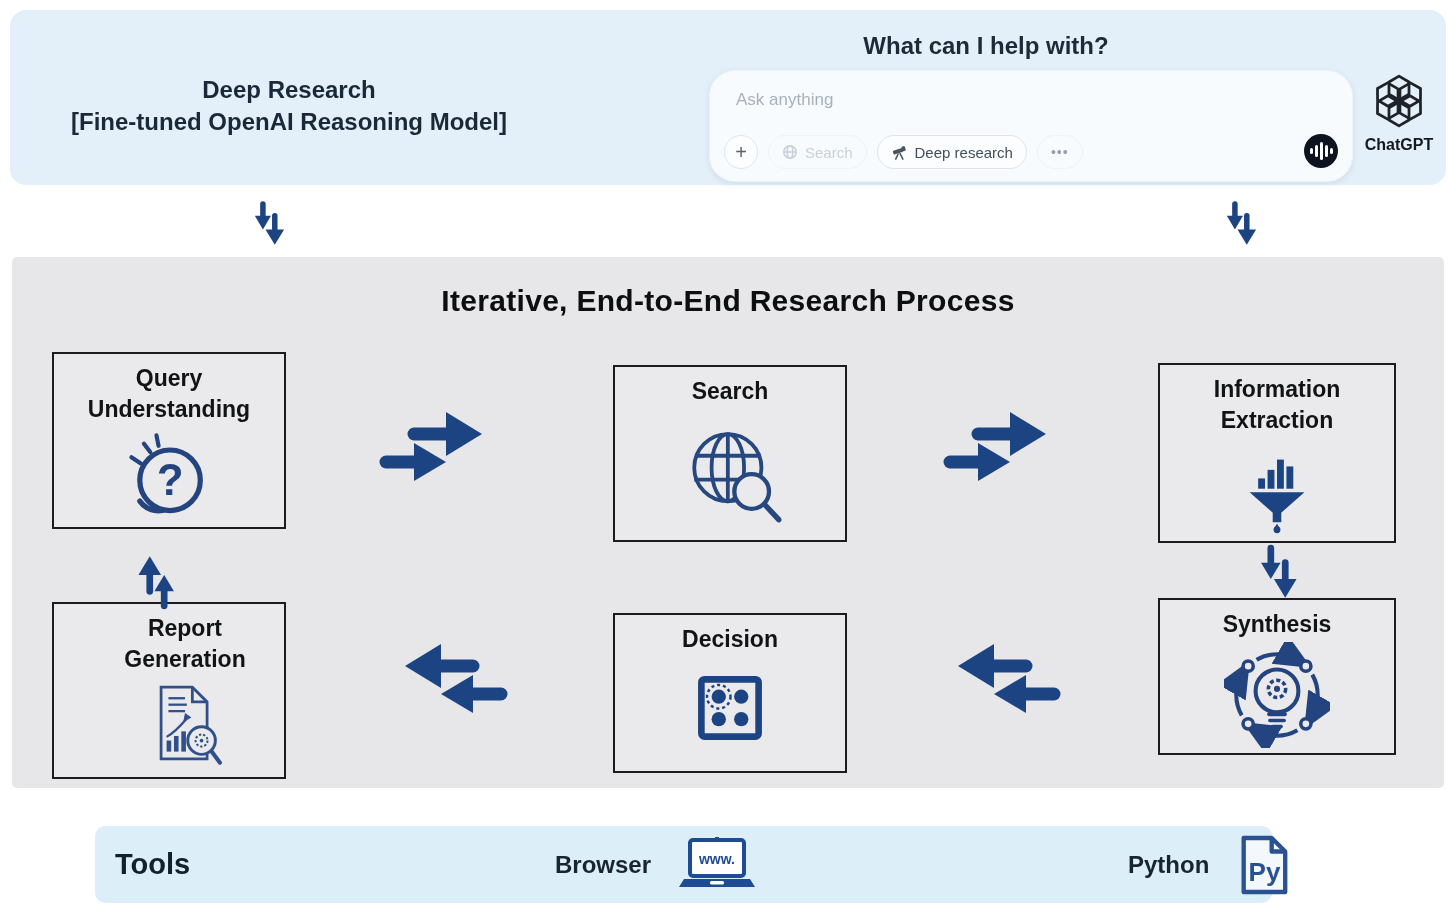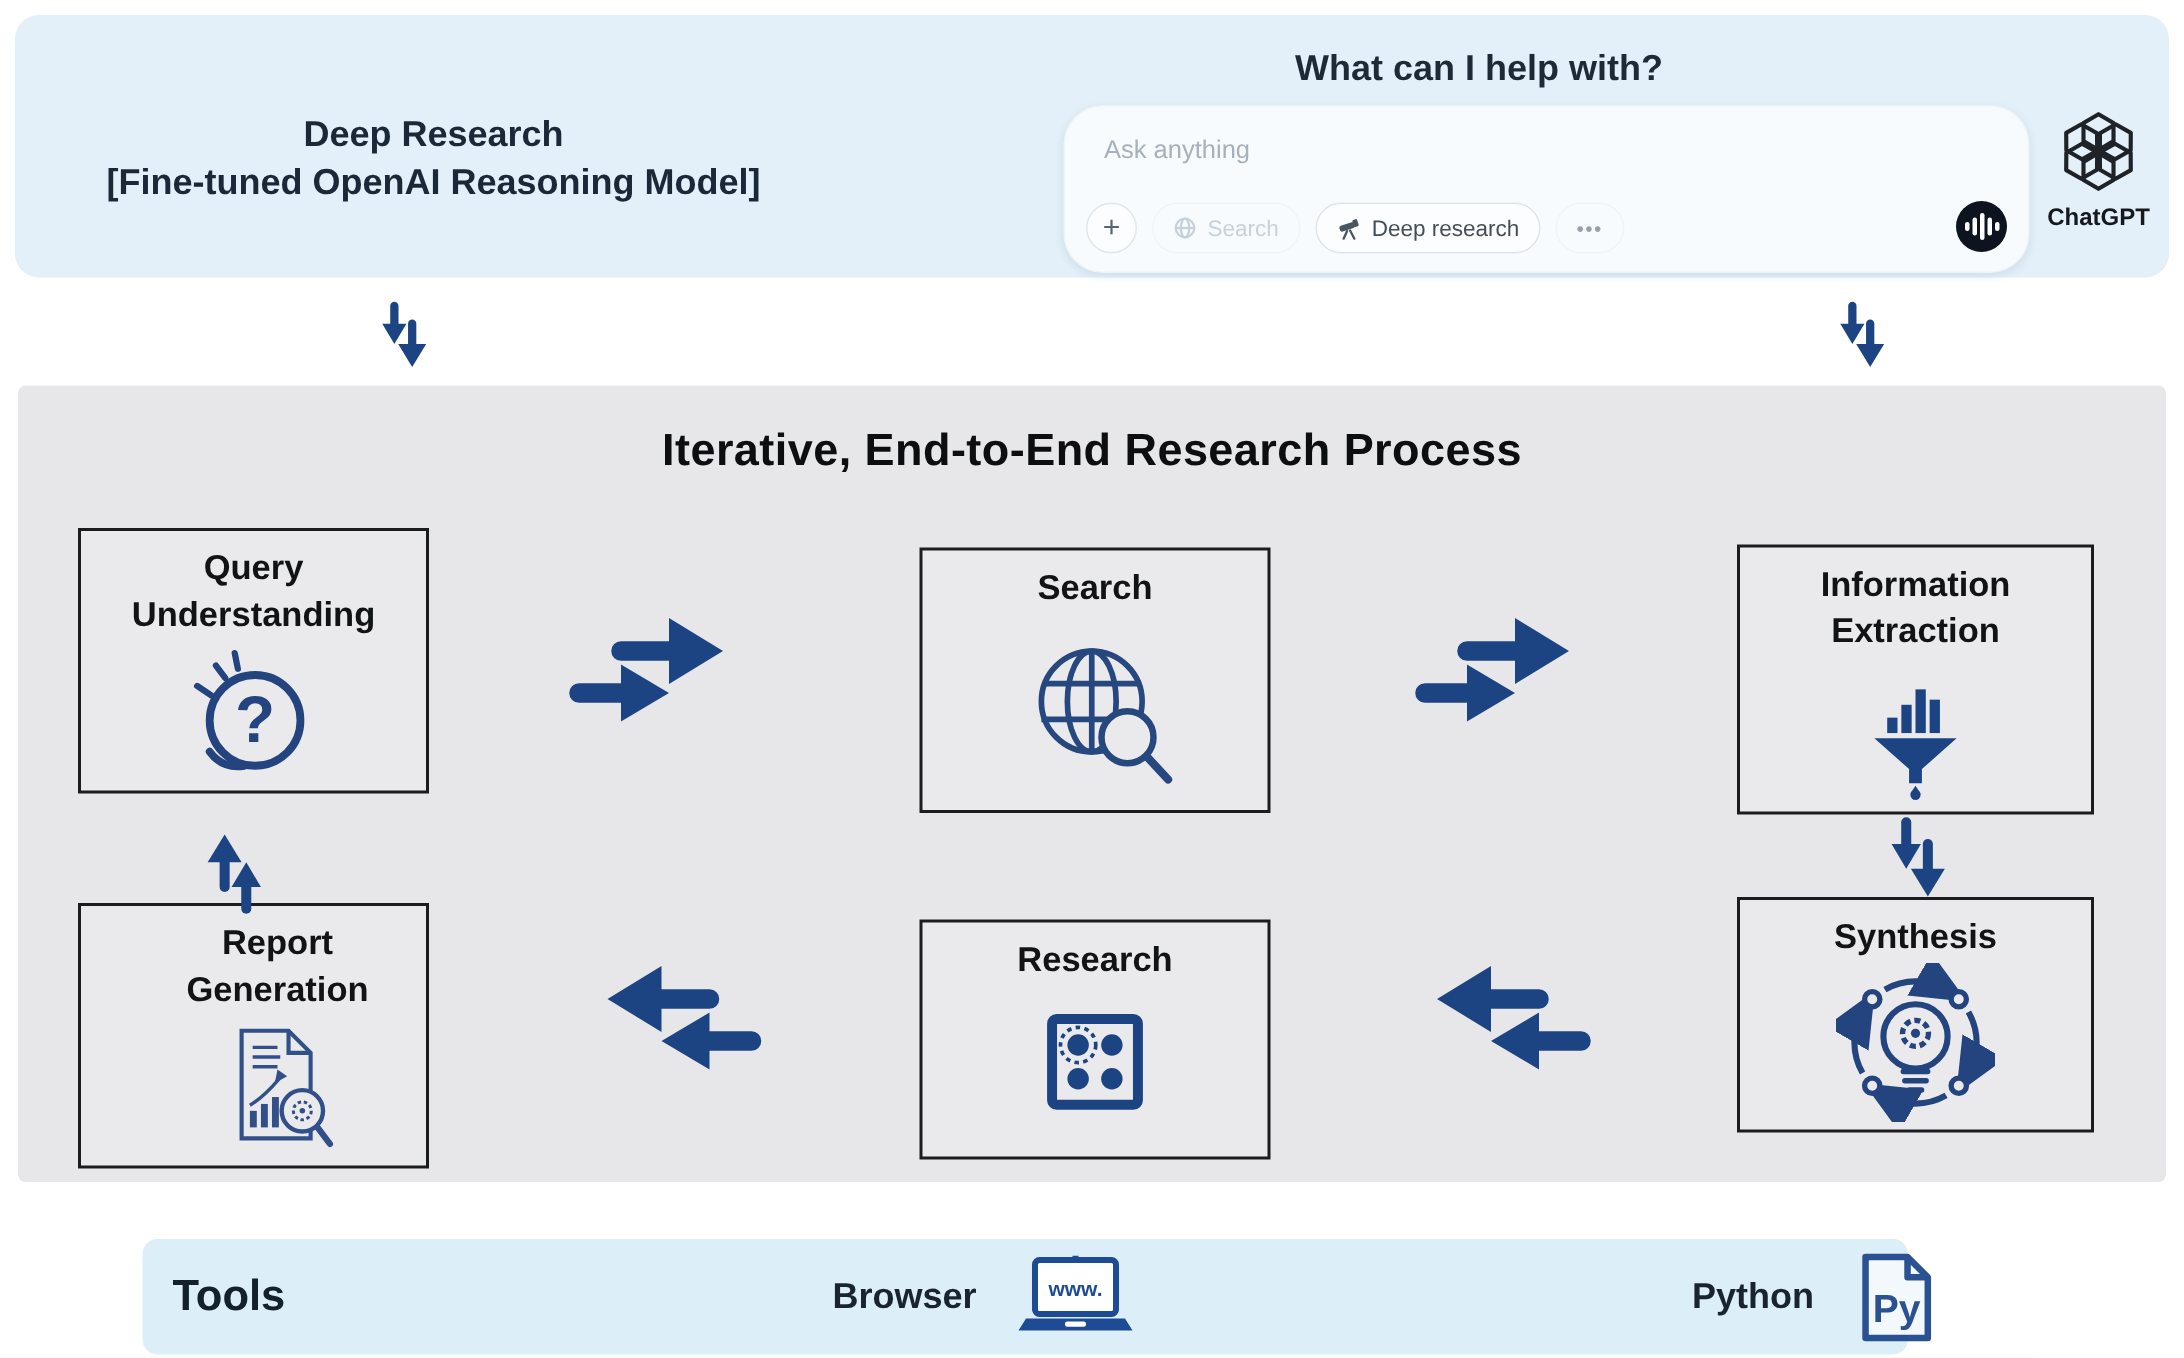--- a/index.html
+++ b/index.html
@@ -225,21 +225,21 @@
         </g>
         <circle cx="66" cy="68" r="15" fill="#eaeaec" stroke="#31508a" stroke-width="3.2"></circle>
         <circle cx="66" cy="68" r="6.5" fill="none" stroke="#31508a" stroke-width="2.2" stroke-dasharray="2.5 2"></circle>
         <circle cx="66" cy="68" r="2" fill="#31508a"></circle>
         <path d="M77 80 L86 92" stroke="#31508a" stroke-width="4.5" stroke-linecap="round"></path>
       </svg>
     </div>
   </div>
 
   <div class="step" style="left:613px;top:613px;width:234px;height:160px;">
-    <div class="step-label">Research</div>
+    <div class="step-label">Decision</div>
     <div class="step-icon">
       <svg width="92" height="84" viewBox="0 0 90 82">
         <rect x="17" y="10" width="56" height="56" rx="3" fill="none" stroke="#1c4483" stroke-width="6.5"></rect>
         <g fill="#1c4483">
           <circle cx="34" cy="27" r="7"></circle>
             <circle cx="56" cy="27" r="7"></circle>
           <circle cx="34" cy="49" r="7"></circle>
             <circle cx="56" cy="49" r="7"></circle>
         </g>
         <circle cx="34" cy="27" r="11.5" fill="none" stroke="#1c4483" stroke-width="2.4" stroke-dasharray="3 2.8"></circle>

